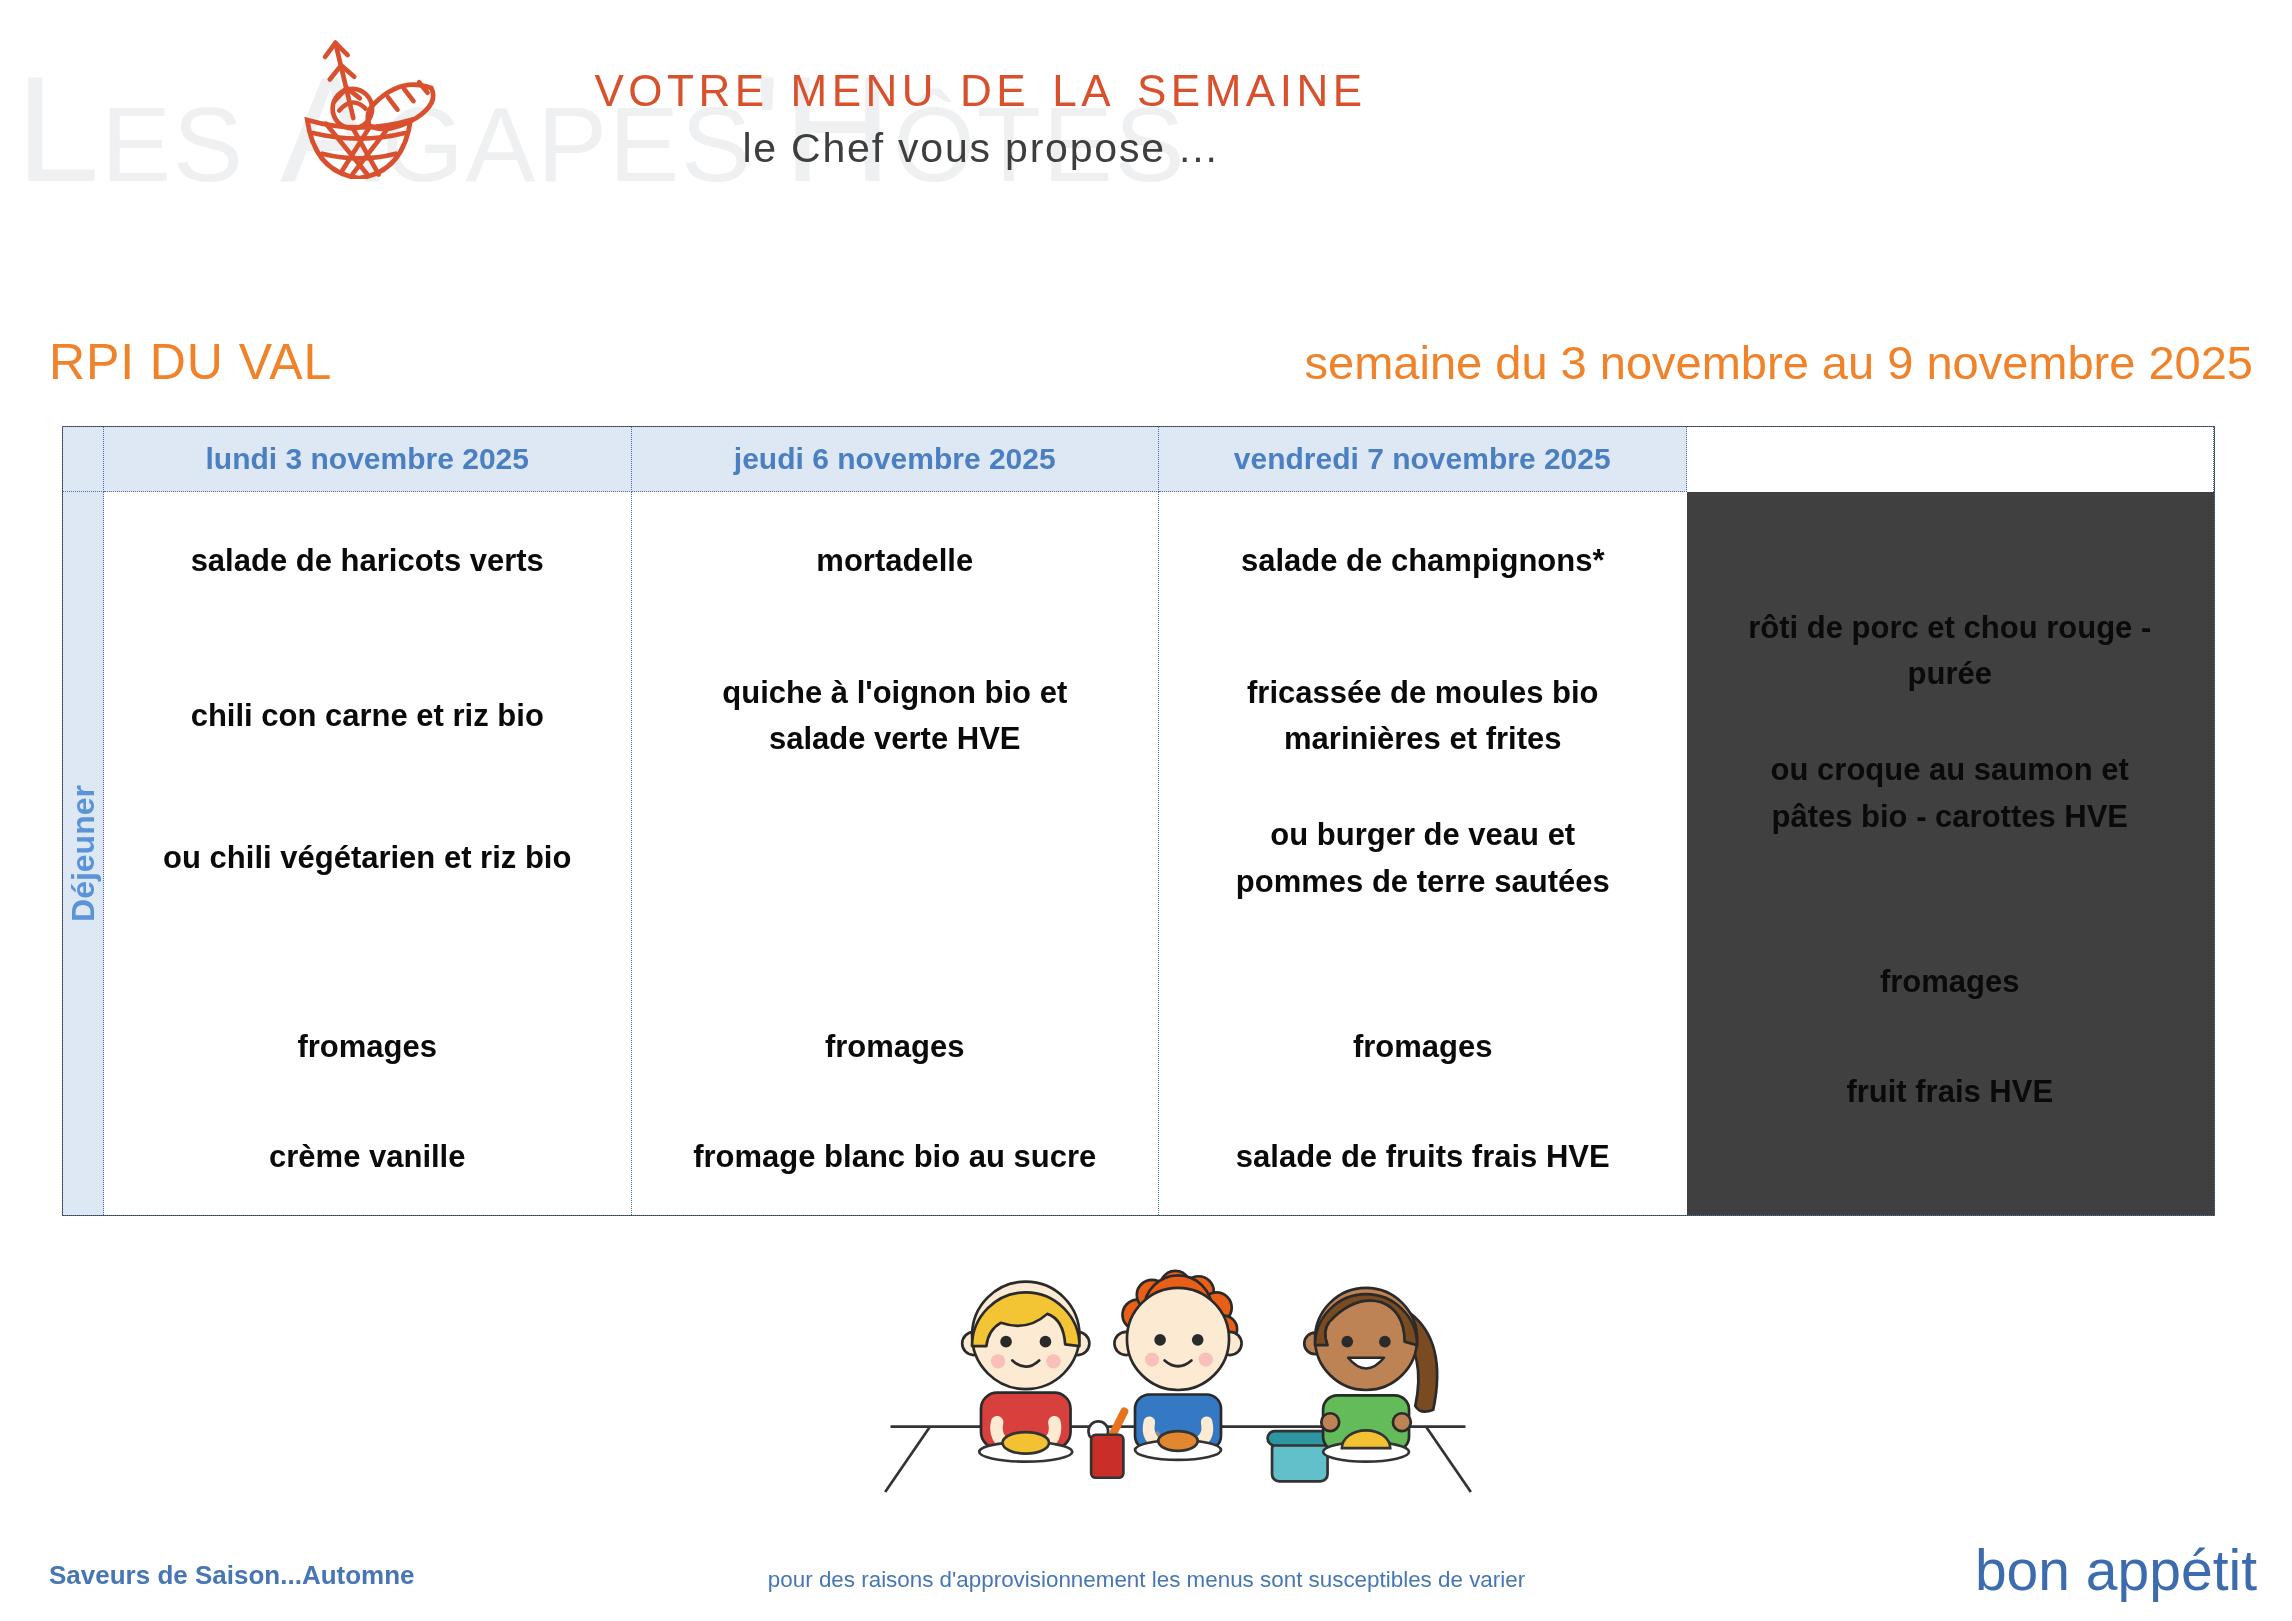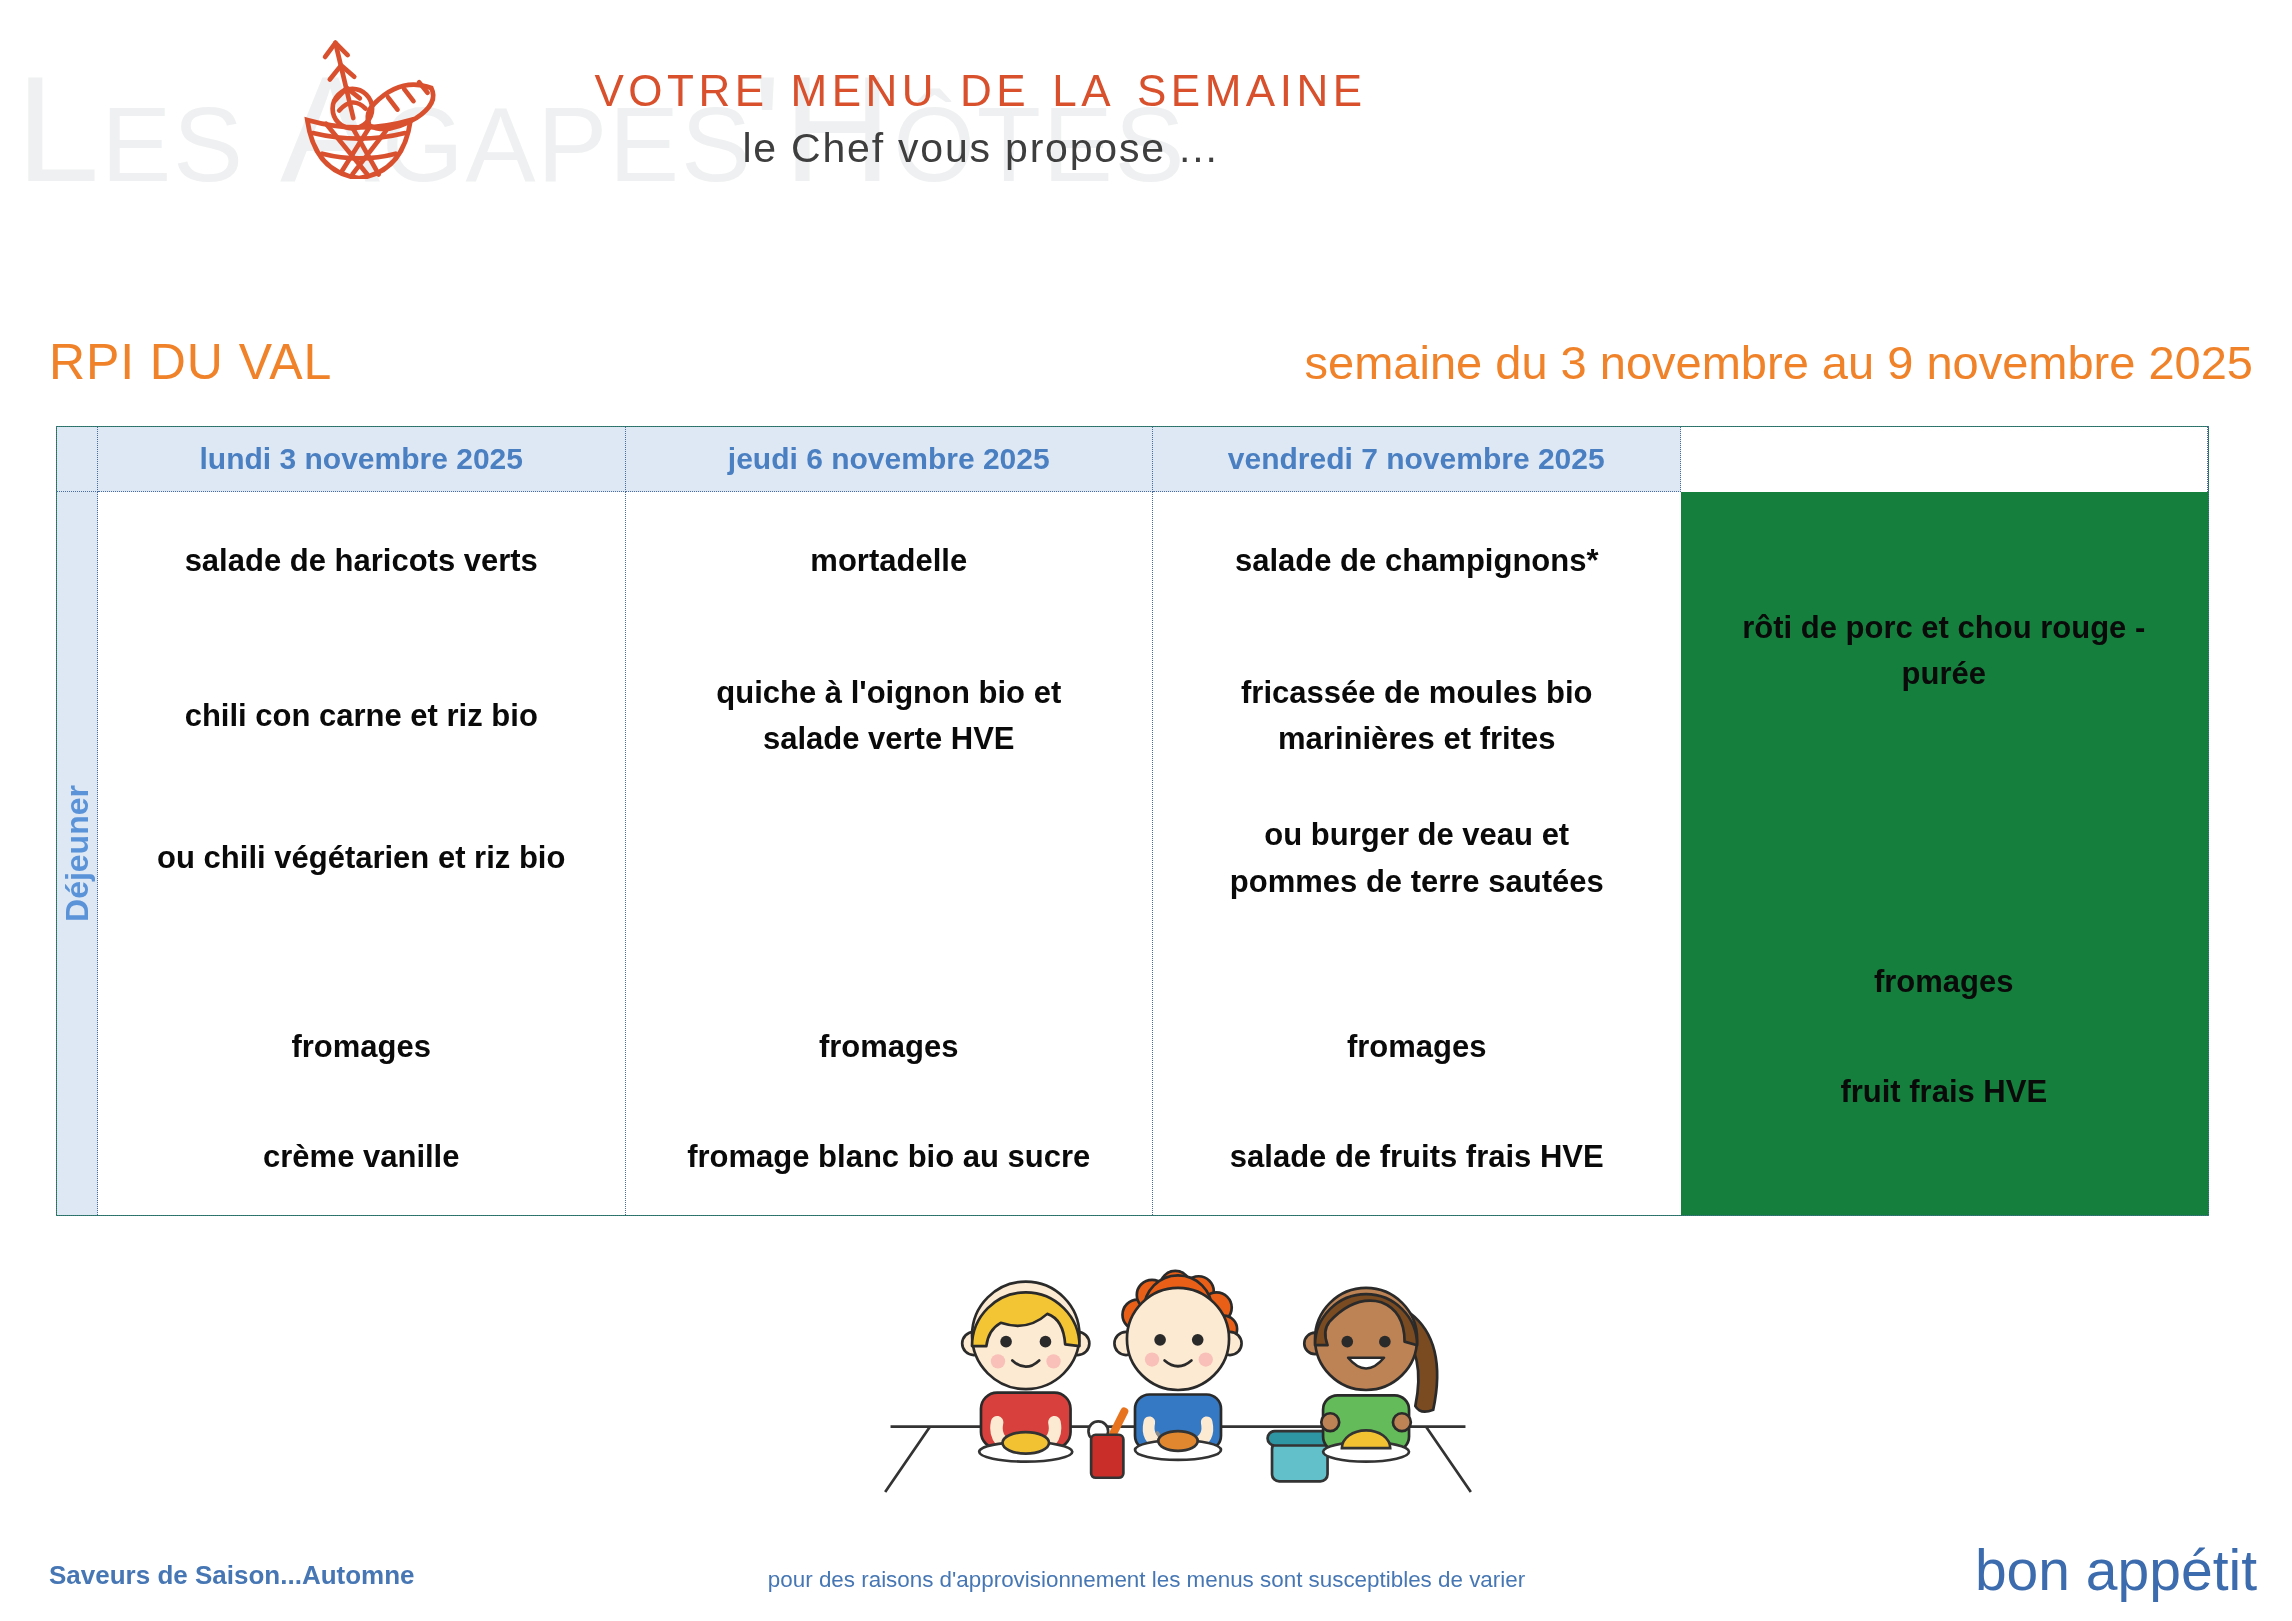--- a/index.html
+++ b/index.html
@@ -18,23 +18,23 @@
                  color:#d8502c; font-weight:400; white-space:nowrap; }
   .brand-subtitle { margin-top:5.4px; font-size:41px; color:#3e3e3e; letter-spacing:1.8px; }
 
   
   .site-name { position:absolute; left:49px; top:333px; font-size:50px; font-weight:300;
                color:#f0822a; letter-spacing:0.9px; z-index:2; }
   .week-range { position:absolute; right:40px; top:335px; font-size:47px; font-weight:300;
                 color:#f0822a; z-index:2; }
 
   
-  .menu-table { position:absolute; left:56px; top:426px; width:2153px; height:790px; z-index:2;
+  .menu-table { position:absolute; left:62px; top:426px; width:2153px; height:790px; z-index:2;
                 display:grid; grid-template-columns:41px repeat(4,1fr); grid-template-rows:65px 1fr;
-                border:1.8px dotted #4a6b9d; background:#15803d; }
+                border:1.8px dotted #4a6b9d; background:#404040; }
   .corner-cell { grid-column:1; grid-row:1; background:#dee8f5;
                  border-right:1.8px dotted #4a6b9d; border-bottom:1.8px dotted #4a6b9d; }
   .day-header { background:#dee8f5; border-bottom:1.8px dotted #4a6b9d;
                 display:flex; align-items:center; justify-content:center;
                 font-size:30px; font-weight:bold; color:#4a7fc1; }
   .day-header:not(:last-of-type), .day-cell:not(.last) { border-right:1.8px dotted #4a6b9d; }
   .meal-strip { grid-column:1; grid-row:2; background:#dee8f5; border-right:1.8px dotted #4a6b9d;
                 display:flex; align-items:center; justify-content:center; }
   .meal-label { transform:rotate(-90deg); font-size:32px; font-weight:bold; color:#5b93d8;
                 white-space:nowrap; }
@@ -95,20 +95,22 @@
   <div class="day-header">jeudi 6 novembre 2025</div>
   <div class="day-header">vendredi 7 novembre 2025</div>
 
   <div class="meal-strip">
     <span class="meal-label">Déjeuner</span>
   </div>
 
   <div class="day-cell">
     <div class="slot slot-plat">rôti de porc et chou rouge -
 purée</div>
+    <div class="slot slot-alt">ou croque au saumon et
+pâtes bio - carottes HVE</div>
     <div class="slot slot-fromage">fromages</div>
     <div class="slot slot-dessert">fruit frais HVE</div>
   </div>
 
   <div class="day-cell">
     <div class="slot slot-entree">salade de haricots verts</div>
     <div class="slot slot-plat">chili con carne et riz bio</div>
     <div class="slot slot-alt">ou chili végétarien et riz bio</div>
     <div class="slot slot-fromage">fromages</div>
     <div class="slot slot-dessert">crème vanille</div>

